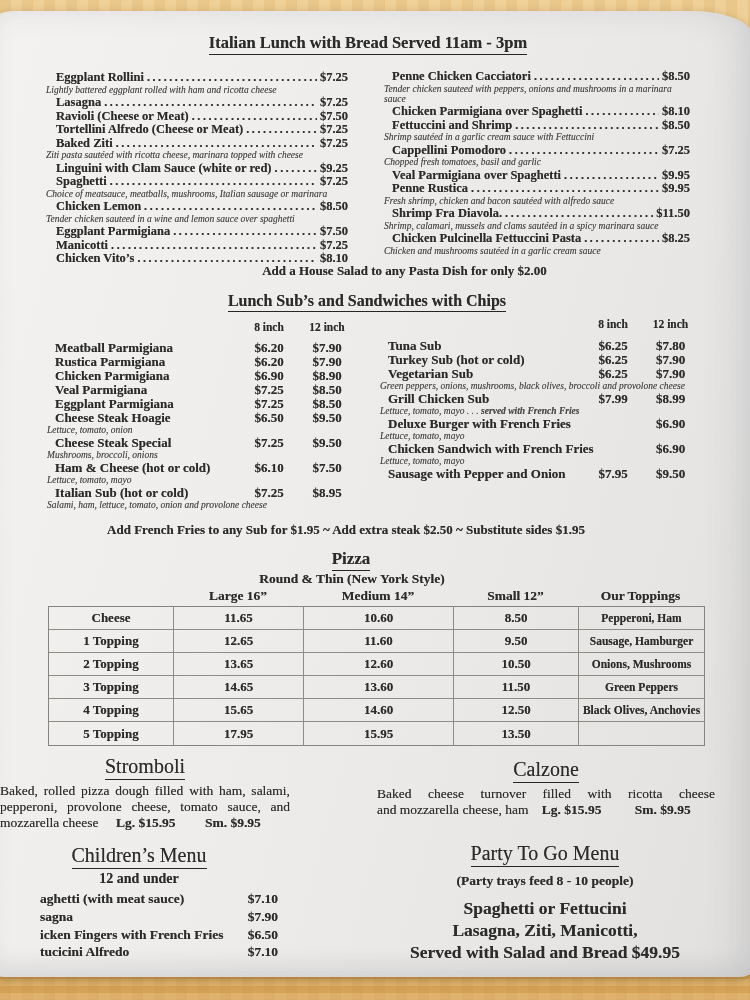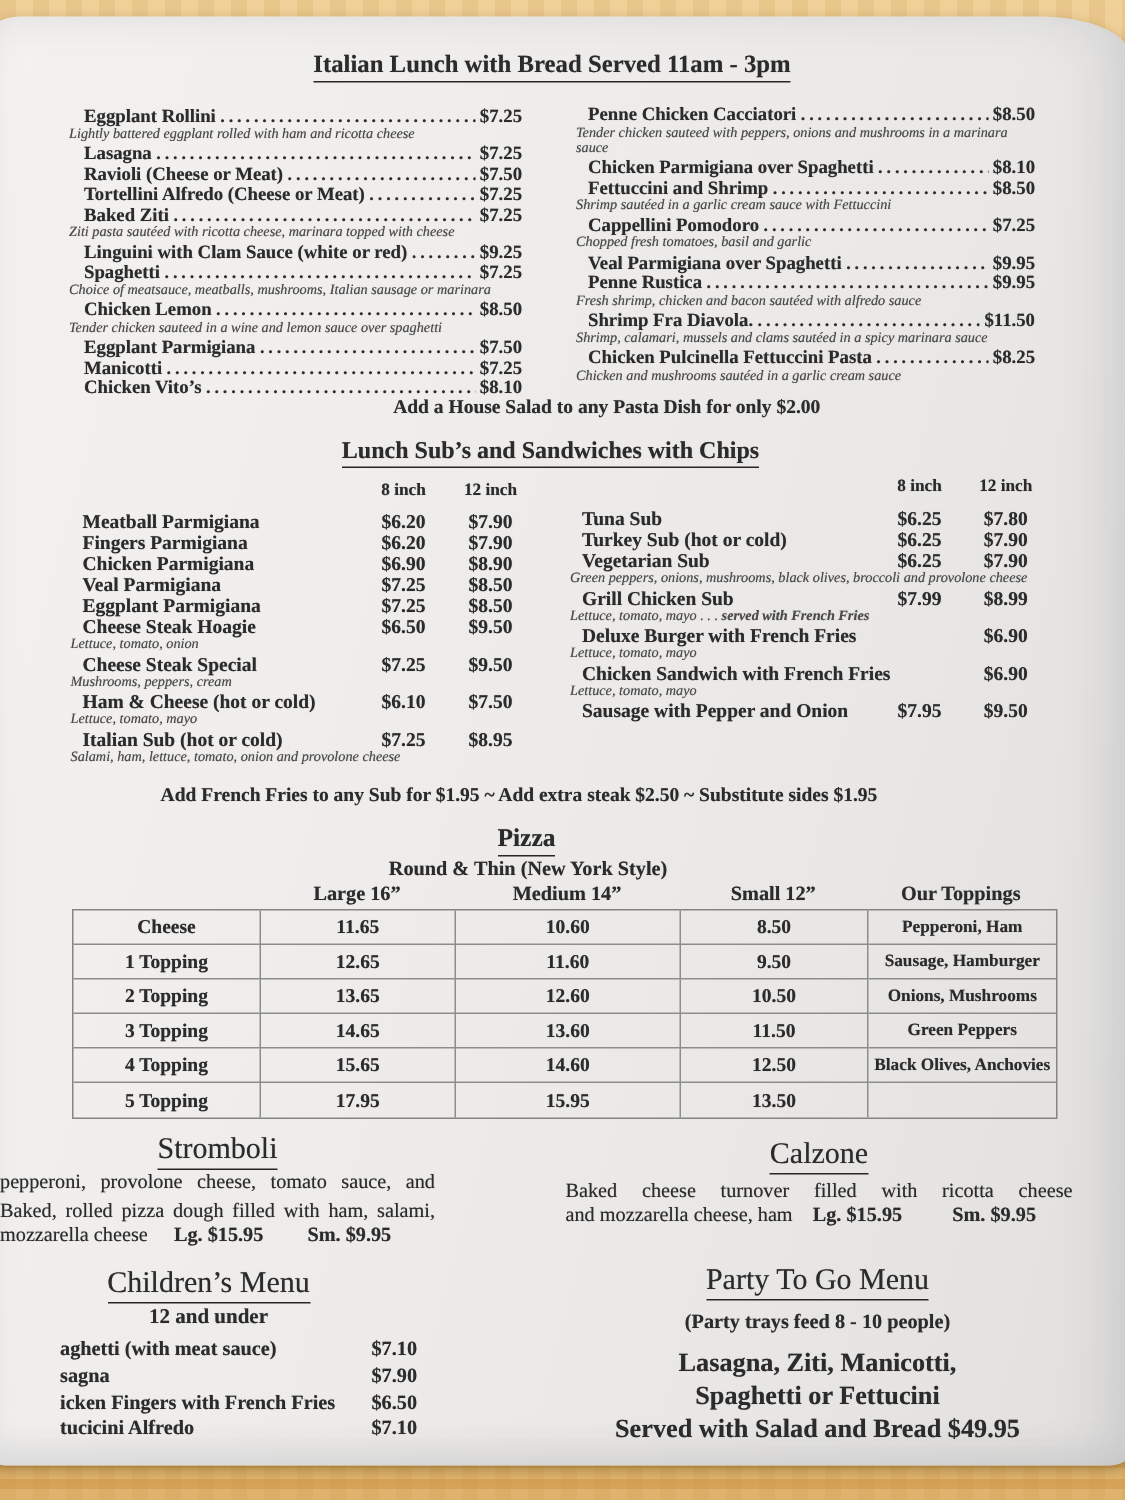--- a/index.html
+++ b/index.html
@@ -271,21 +271,21 @@
         <div class="irow">
           <span class="sname">Meatball Parmigiana</span>
           <span class="p8">$6.20</span>
           <span class="p12">$7.90</span>
         </div>
 
       </div>
 
       <div class="sub-row">
         <div class="irow">
-          <span class="sname">Fingers Parmigiana</span>
+          <span class="sname">Rustica Parmigiana</span>
           <span class="p8">$6.20</span>
           <span class="p12">$7.90</span>
         </div>
 
       </div>
 
       <div class="sub-row">
         <div class="irow">
           <span class="sname">Chicken Parmigiana</span>
           <span class="p8">$6.90</span>
@@ -323,21 +323,21 @@
         </div>
       </div>
 
       <div class="sub-row">
         <div class="irow">
           <span class="sname">Cheese Steak Special</span>
           <span class="p8">$7.25</span>
           <span class="p12">$9.50</span>
         </div>
         <div class="desc">
-          <span>Mushrooms, peppers, cream</span>
+          <span>Mushrooms, broccoli, onions</span>
         </div>
       </div>
 
       <div class="sub-row">
         <div class="irow">
           <span class="sname">Ham &amp; Cheese (hot or cold)</span>
           <span class="p8">$6.10</span>
           <span class="p12">$7.50</span>
         </div>
         <div class="desc">
@@ -501,22 +501,22 @@
         <div class="pcell">17.95</div>
         <div class="pcell">15.95</div>
         <div class="pcell">13.50</div>
         <div class="pcell"></div>
       </div>
 
   </div>
 
   <div class="sec" style="top:755px;left:0;width:290px;">
     <div class="center"><span class="u h-big">Stromboli</span></div>
+    <div class="par-line jl" style="margin-top:3px;">Baked, rolled pizza dough filled with ham, salami,</div>
     <div class="par-line jl">pepperoni, provolone cheese, tomato sauce, and</div>
-    <div class="par-line jl" style="margin-top:3px;">Baked, rolled pizza dough filled with ham, salami,</div>
     <div class="par-line">
       <span>mozzarella cheese</span>
       <span class="inline-price" style="margin-left:14px;">Lg. $15.95</span>
       <span class="inline-price" style="margin-left:26px;">Sm. $9.95</span>
     </div>
   </div>
 
   <div class="sec" style="top:758px;left:377px;width:338px;">
     <div class="center"><span class="u h-big">Calzone</span></div>
     <div class="par-line jl" style="margin-top:3px;">Baked cheese turnover filled with ricotta cheese</div>
@@ -550,20 +550,20 @@
         <span class="cname">tucicini Alfredo</span>
         <span class="cprice">$7.10</span>
       </div>
 
   </div>
 
   <div class="sec" style="top:842px;left:392px;width:306px;">
     <div class="center"><span class="u h-big">Party To Go Menu</span></div>
     <div class="center" style="font-weight:700;font-size:13.5px;margin:6px 0 8px;text-align:center;">(Party trays feed 8 - 10 people)</div>
 
+      <div class="party-line">Spaghetti or Fettucini</div>
+
       <div class="party-line">Lasagna, Ziti, Manicotti,</div>
 
-      <div class="party-line">Spaghetti or Fettucini</div>
-
       <div class="party-line">Served with Salad and Bread $49.95</div>
 
   </div>
 </div>
 
 </body></html>

